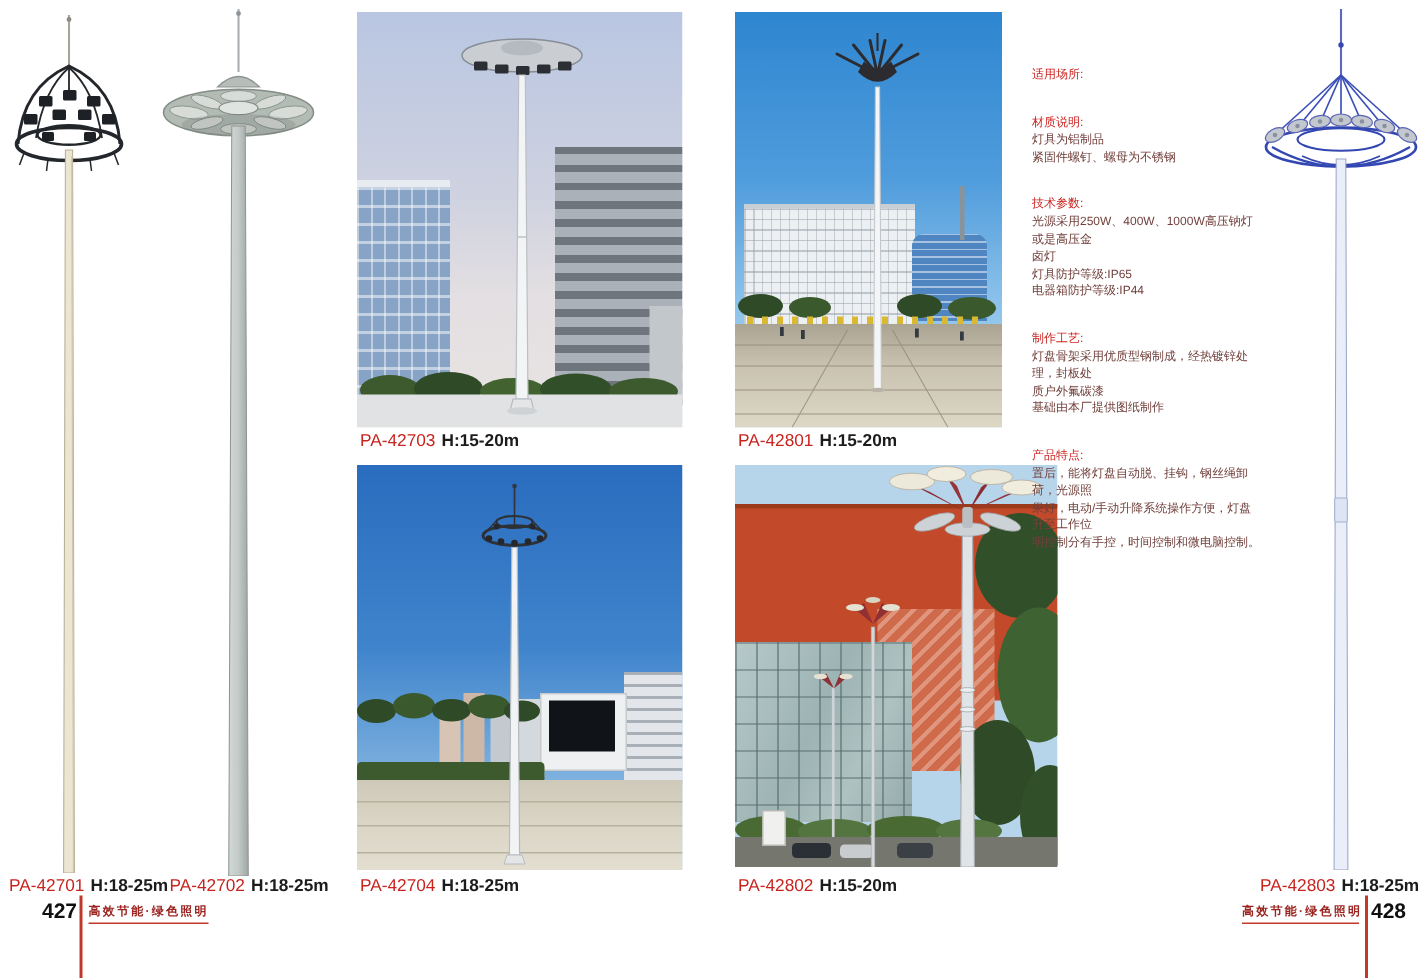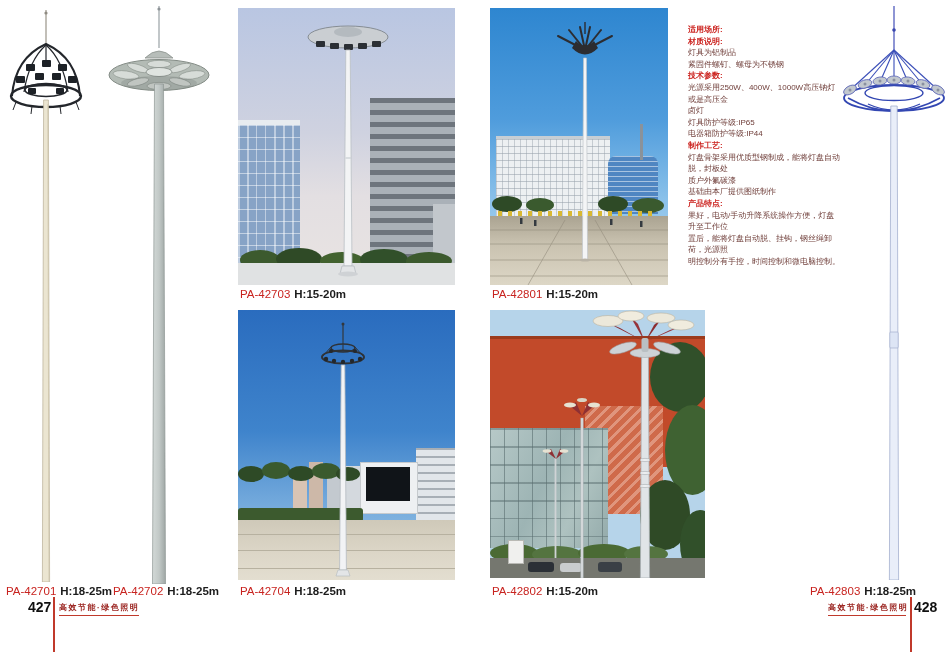--- a/index.html
+++ b/index.html
@@ -6,21 +6,21 @@
   body{width:950px;height:652px;background:#ffffff;font-family:"Liberation Sans","DejaVu Sans",sans-serif;position:relative;overflow:hidden;}
   .page{position:absolute;inset:0;background:#ffffff;}
   .abs{position:absolute;}
   .layer{position:absolute;}
   
   .plabel{position:absolute;white-space:nowrap;font-size:11.5px;line-height:13px;}
   .plabel .model{color:#c8231f;font-weight:normal;}
   .plabel .ht{color:#1c1c1c;margin-left:4px;font-weight:700;}
   
   .info{position:absolute;left:688px;top:24px;width:152px;font-size:8px;line-height:11.6px;letter-spacing:0;}
-  .ip-heading{color:#cc2420;font-weight:bold;}
+  .ip-heading{color:#cc2420;font-weight:normal;margin-top:20px;}
   .ip-line{color:#71403c;}
   
   .pageno{position:absolute;font-size:14px;font-weight:bold;color:#101010;}
   .vline{position:absolute;width:1.5px;height:55px;background:#c0392b;}
   .slogan{position:absolute;font-size:8px;font-weight:bold;color:#9b2420;letter-spacing:1.5px;border-bottom:1.2px solid #c0392b;padding-bottom:2px;white-space:nowrap;}
   
   .photo{position:absolute;overflow:hidden;}
   .photo svg{position:absolute;left:0;top:0;}
   
   .p1-sky{inset:0;background:linear-gradient(180deg,#b9c6e2 0%,#cfd2e0 45%,#e3dfe2 68%,#e9e4e2 100%);}
@@ -324,26 +324,26 @@
       <div class="ip-heading">适用场所:</div>
       <div class="ip-heading">材质说明:</div>
       <div class="ip-line">灯具为铝制品</div>
       <div class="ip-line">紧固件螺钉、螺母为不锈钢</div>
       <div class="ip-heading">技术参数:</div>
       <div class="ip-line">光源采用250W、400W、1000W高压钠灯或是高压金</div>
       <div class="ip-line">卤灯</div>
       <div class="ip-line">灯具防护等级:IP65</div>
       <div class="ip-line">电器箱防护等级:IP44</div>
       <div class="ip-heading">制作工艺:</div>
-      <div class="ip-line">灯盘骨架采用优质型钢制成，能将灯盘自动脱，封板处</div>
+      <div class="ip-line">灯盘骨架采用优质型钢制成，经热镀锌处理，封板处</div>
       <div class="ip-line">质户外氟碳漆</div>
       <div class="ip-line">基础由本厂提供图纸制作</div>
       <div class="ip-heading">产品特点:</div>
+      <div class="ip-line">置后，能将灯盘自动脱、挂钩，钢丝绳卸荷，光源照</div>
       <div class="ip-line">果好，电动/手动升降系统操作方便，灯盘升至工作位</div>
-      <div class="ip-line">置后，能将灯盘自动脱、挂钩，钢丝绳卸荷，光源照</div>
       <div class="ip-line">明控制分有手控，时间控制和微电脑控制。</div>
     </div>
 
   <svg class="abs" style="left:838px;top:2px" width="112" height="578" viewBox="0 0 112 578">
     <rect x="55.3" y="4" width="1.4" height="44" fill="#5e68c2"></rect>
     <circle cx="56" cy="28" r="1.8" fill="#3946ae"></circle>
     <g stroke="#3a4eb8" stroke-width="1.1">
       <line x1="56" y1="48" x2="12" y2="88"></line>
         <line x1="56" y1="48" x2="27" y2="83"></line>
       <line x1="56" y1="48" x2="42" y2="80"></line>
@@ -389,21 +389,21 @@
   </div>
   <div class="plabel" style="left:240px;top:585px">
     <span class="model">PA-42704</span><span class="ht">H:18-25m</span>
   </div>
   <div class="plabel" style="left:492px;top:288px">
     <span class="model">PA-42801</span><span class="ht">H:15-20m</span>
   </div>
   <div class="plabel" style="left:492px;top:585px">
     <span class="model">PA-42802</span><span class="ht">H:15-20m</span>
   </div>
-  <div class="plabel" style="left:810px;top:585px">
+  <div class="plabel" style="left:840px;top:585px">
     <span class="model">PA-42803</span><span class="ht">H:18-25m</span>
   </div>
 
   <div class="pageno" style="left:28px;top:599px">427</div>
   <div class="vline" style="left:53px;top:597px"></div>
   <div class="slogan" style="left:59px;top:602px">高效节能·绿色照明</div>
 
   <div class="slogan" style="left:828px;top:602px;width:78px;text-align:right">高效节能·绿色照明</div>
   <div class="vline" style="left:910px;top:597px"></div>
   <div class="pageno" style="left:914px;top:599px">428</div>

